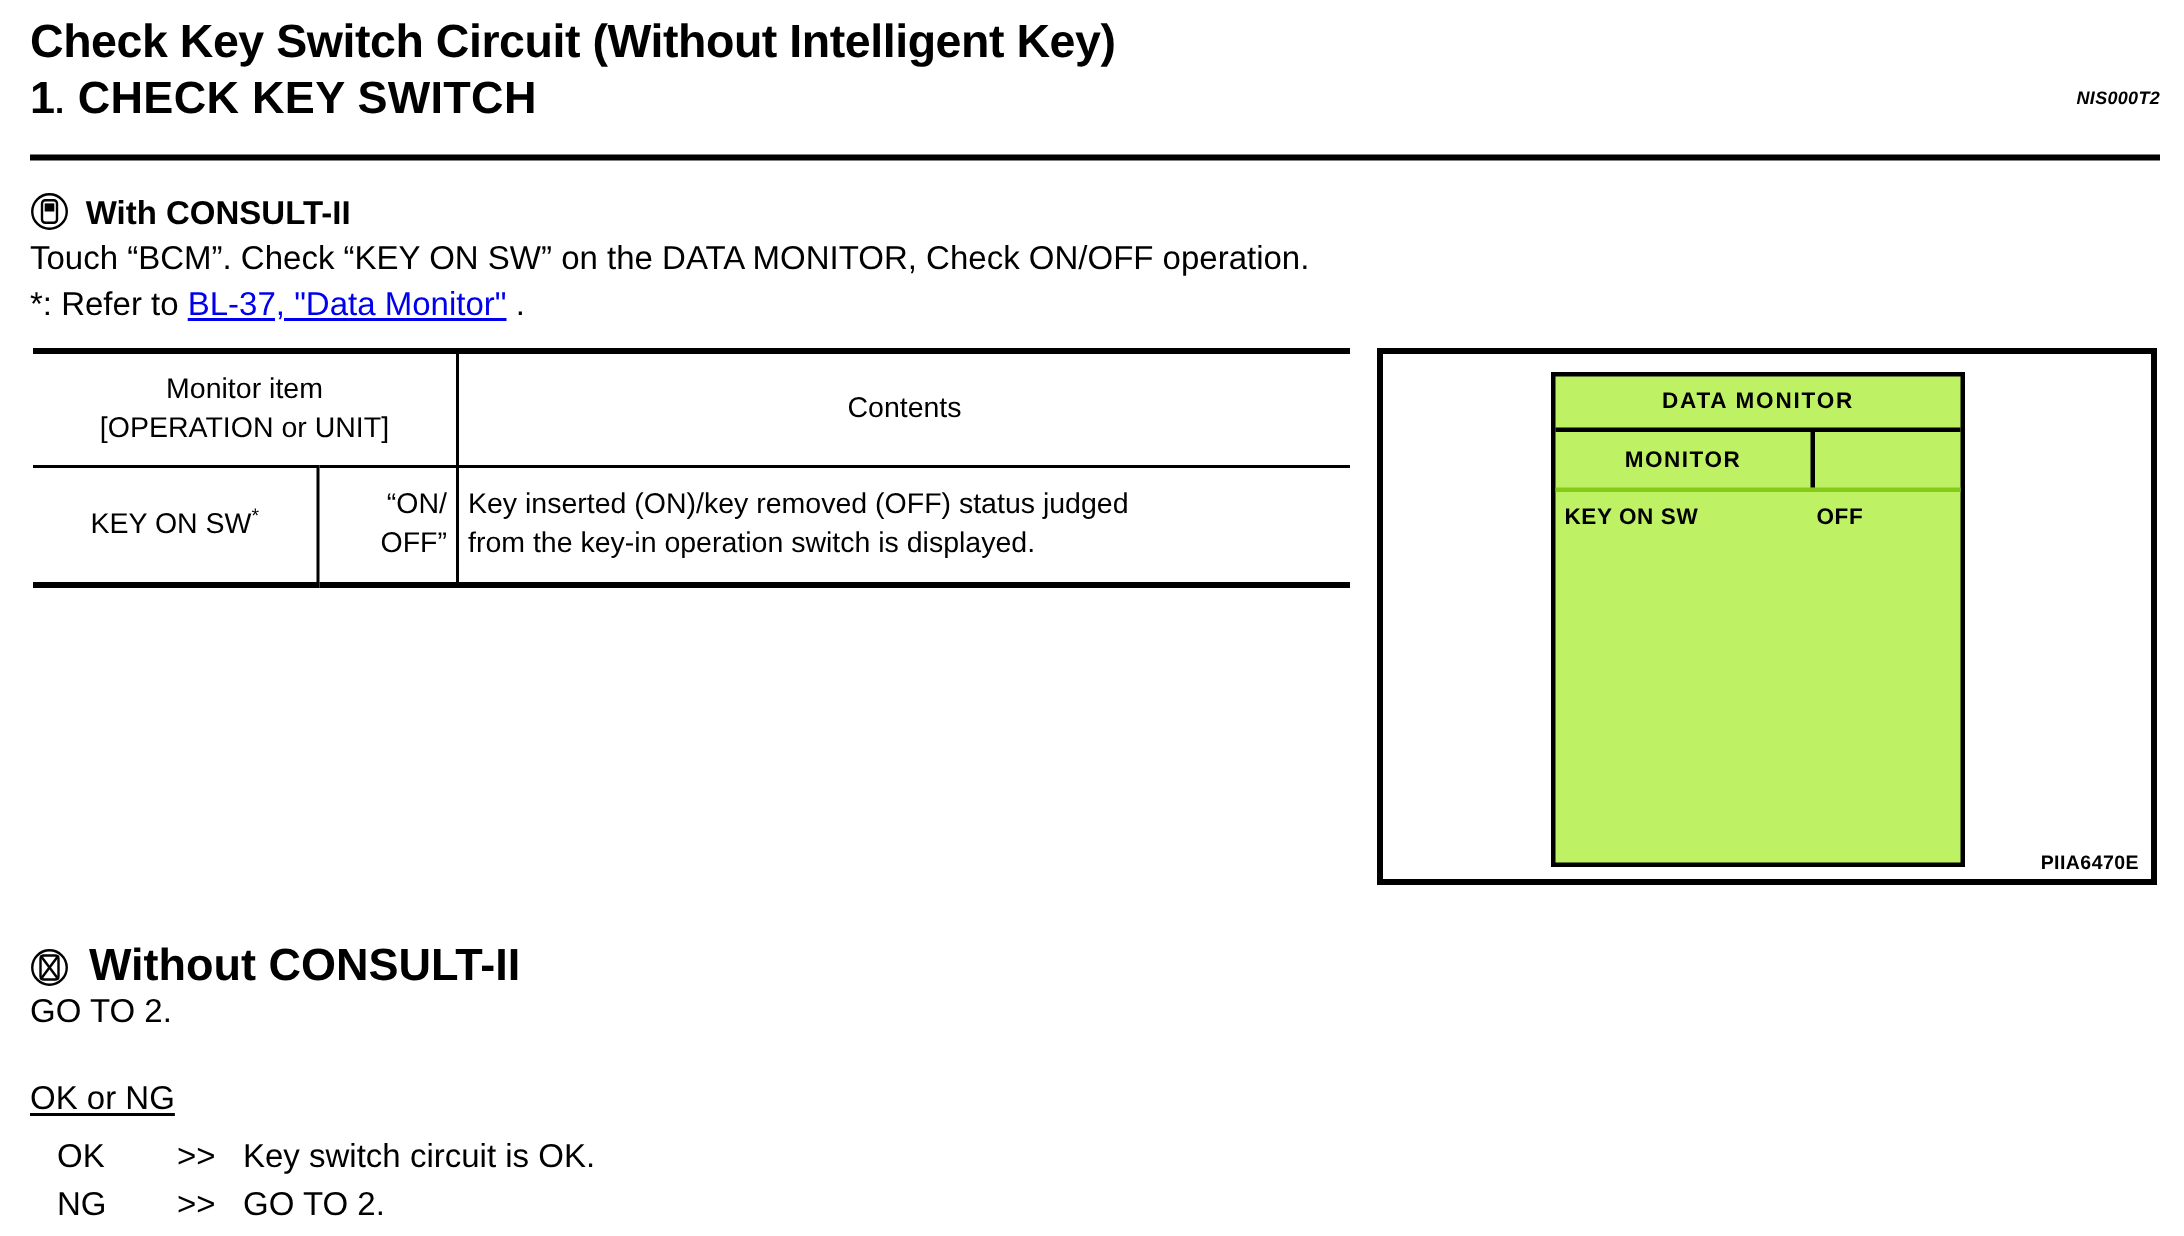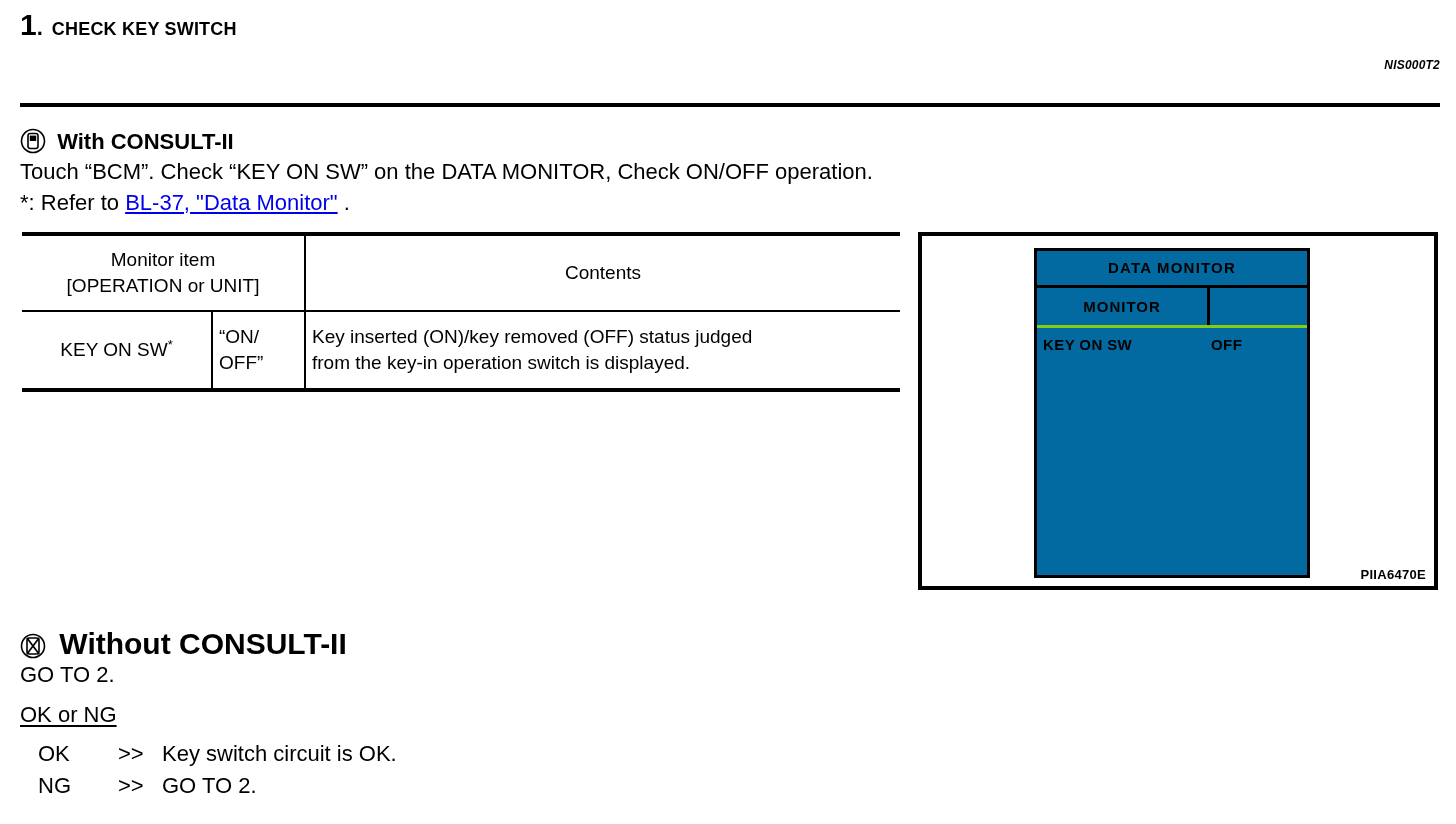--- a/index.html
+++ b/index.html
@@ -39,21 +39,21 @@
     font-size: 30px;
     font-weight: bold;
     line-height: 32px;
   }
   #step-dot {
     font-size: 22px;
     font-weight: bold;
     margin-right: 9px;
   }
   #step-title {
-    font-size: 18px;
+    font-size: 30px;
     font-weight: bold;
     letter-spacing: 0.2px;
   }
   #ref-code {
     position: absolute;
     right: 0px;
     top: 26px;
     font-size: 12px;
     font-style: italic;
     font-weight: bold;
@@ -126,21 +126,21 @@
   .col-b { width: 93px; }
   .col-c { width: 595px; }
   .cell-center { text-align: center; }
   .hdr-sub { display: block; }
   .sup-star {
     font-size: 13px;
     vertical-align: super;
     line-height: 0;
   }
   #cell-key-on-sw { text-align: center; }
-  #cell-on-off { text-align: left; }
+  #cell-on-off { text-align: right; }
   #cell-contents { text-align: left; padding-left: 12px; }
 
   
   #figure-box {
     position: absolute;
     left: 918px;
     top: 232px;
     width: 520px;
     height: 358px;
     border: 4px solid #000;
@@ -148,21 +148,21 @@
     background: #fff;
   }
   #monitor-screen {
     position: absolute;
     left: 112px;
     top: 12px;
     width: 276px;
     height: 330px;
     border: 3px solid #000;
     box-sizing: border-box;
-    background: #0369a1;
+    background: #bef264;
   }
   #screen-title {
     height: 34px;
     line-height: 34px;
     text-align: center;
     font-size: 15px;
     font-weight: bold;
     letter-spacing: 1.2px;
     border-bottom: 3px solid #000;
   }
@@ -229,21 +229,21 @@
     line-height: 28px;
     white-space: nowrap;
   }
   #goto-line {
     font-size: 22px;
     line-height: 31px;
   }
   #ok-or-ng {
     font-size: 22px;
     line-height: 31px;
-    margin-top: 9px;
+    margin-top: 27px;
     display: inline-block;
     text-decoration: underline;
     text-underline-offset: 3px;
   }
   .result-row {
     display: flex;
     font-size: 22px;
     line-height: 32px;
     margin-top: 0px;
   }
@@ -255,20 +255,21 @@
   }
   .result-arrow {
     flex: 0 0 44px;
   }
   .result-text { flex: 1; }
 </style>
 </head>
 <body>
 
 <div id="title-block" data-name="title-block">
+  <div id="page-title" data-name="page-title">Check Key Switch Circuit (Without Intelligent Key)</div>
   <div id="step-line" data-name="step-heading">
     <span id="step-number" data-name="step-number">1</span>
     <span id="step-dot" data-name="step-number-dot">.</span>
     <span id="step-title" data-name="step-title">CHECK KEY SWITCH</span>
   </div>
   <div id="ref-code" data-name="reference-code">NIS000T2</div>
 </div>
 <div id="title-rule" data-name="title-divider"></div>
 
 <div id="with-consult" data-name="with-consult-section">

